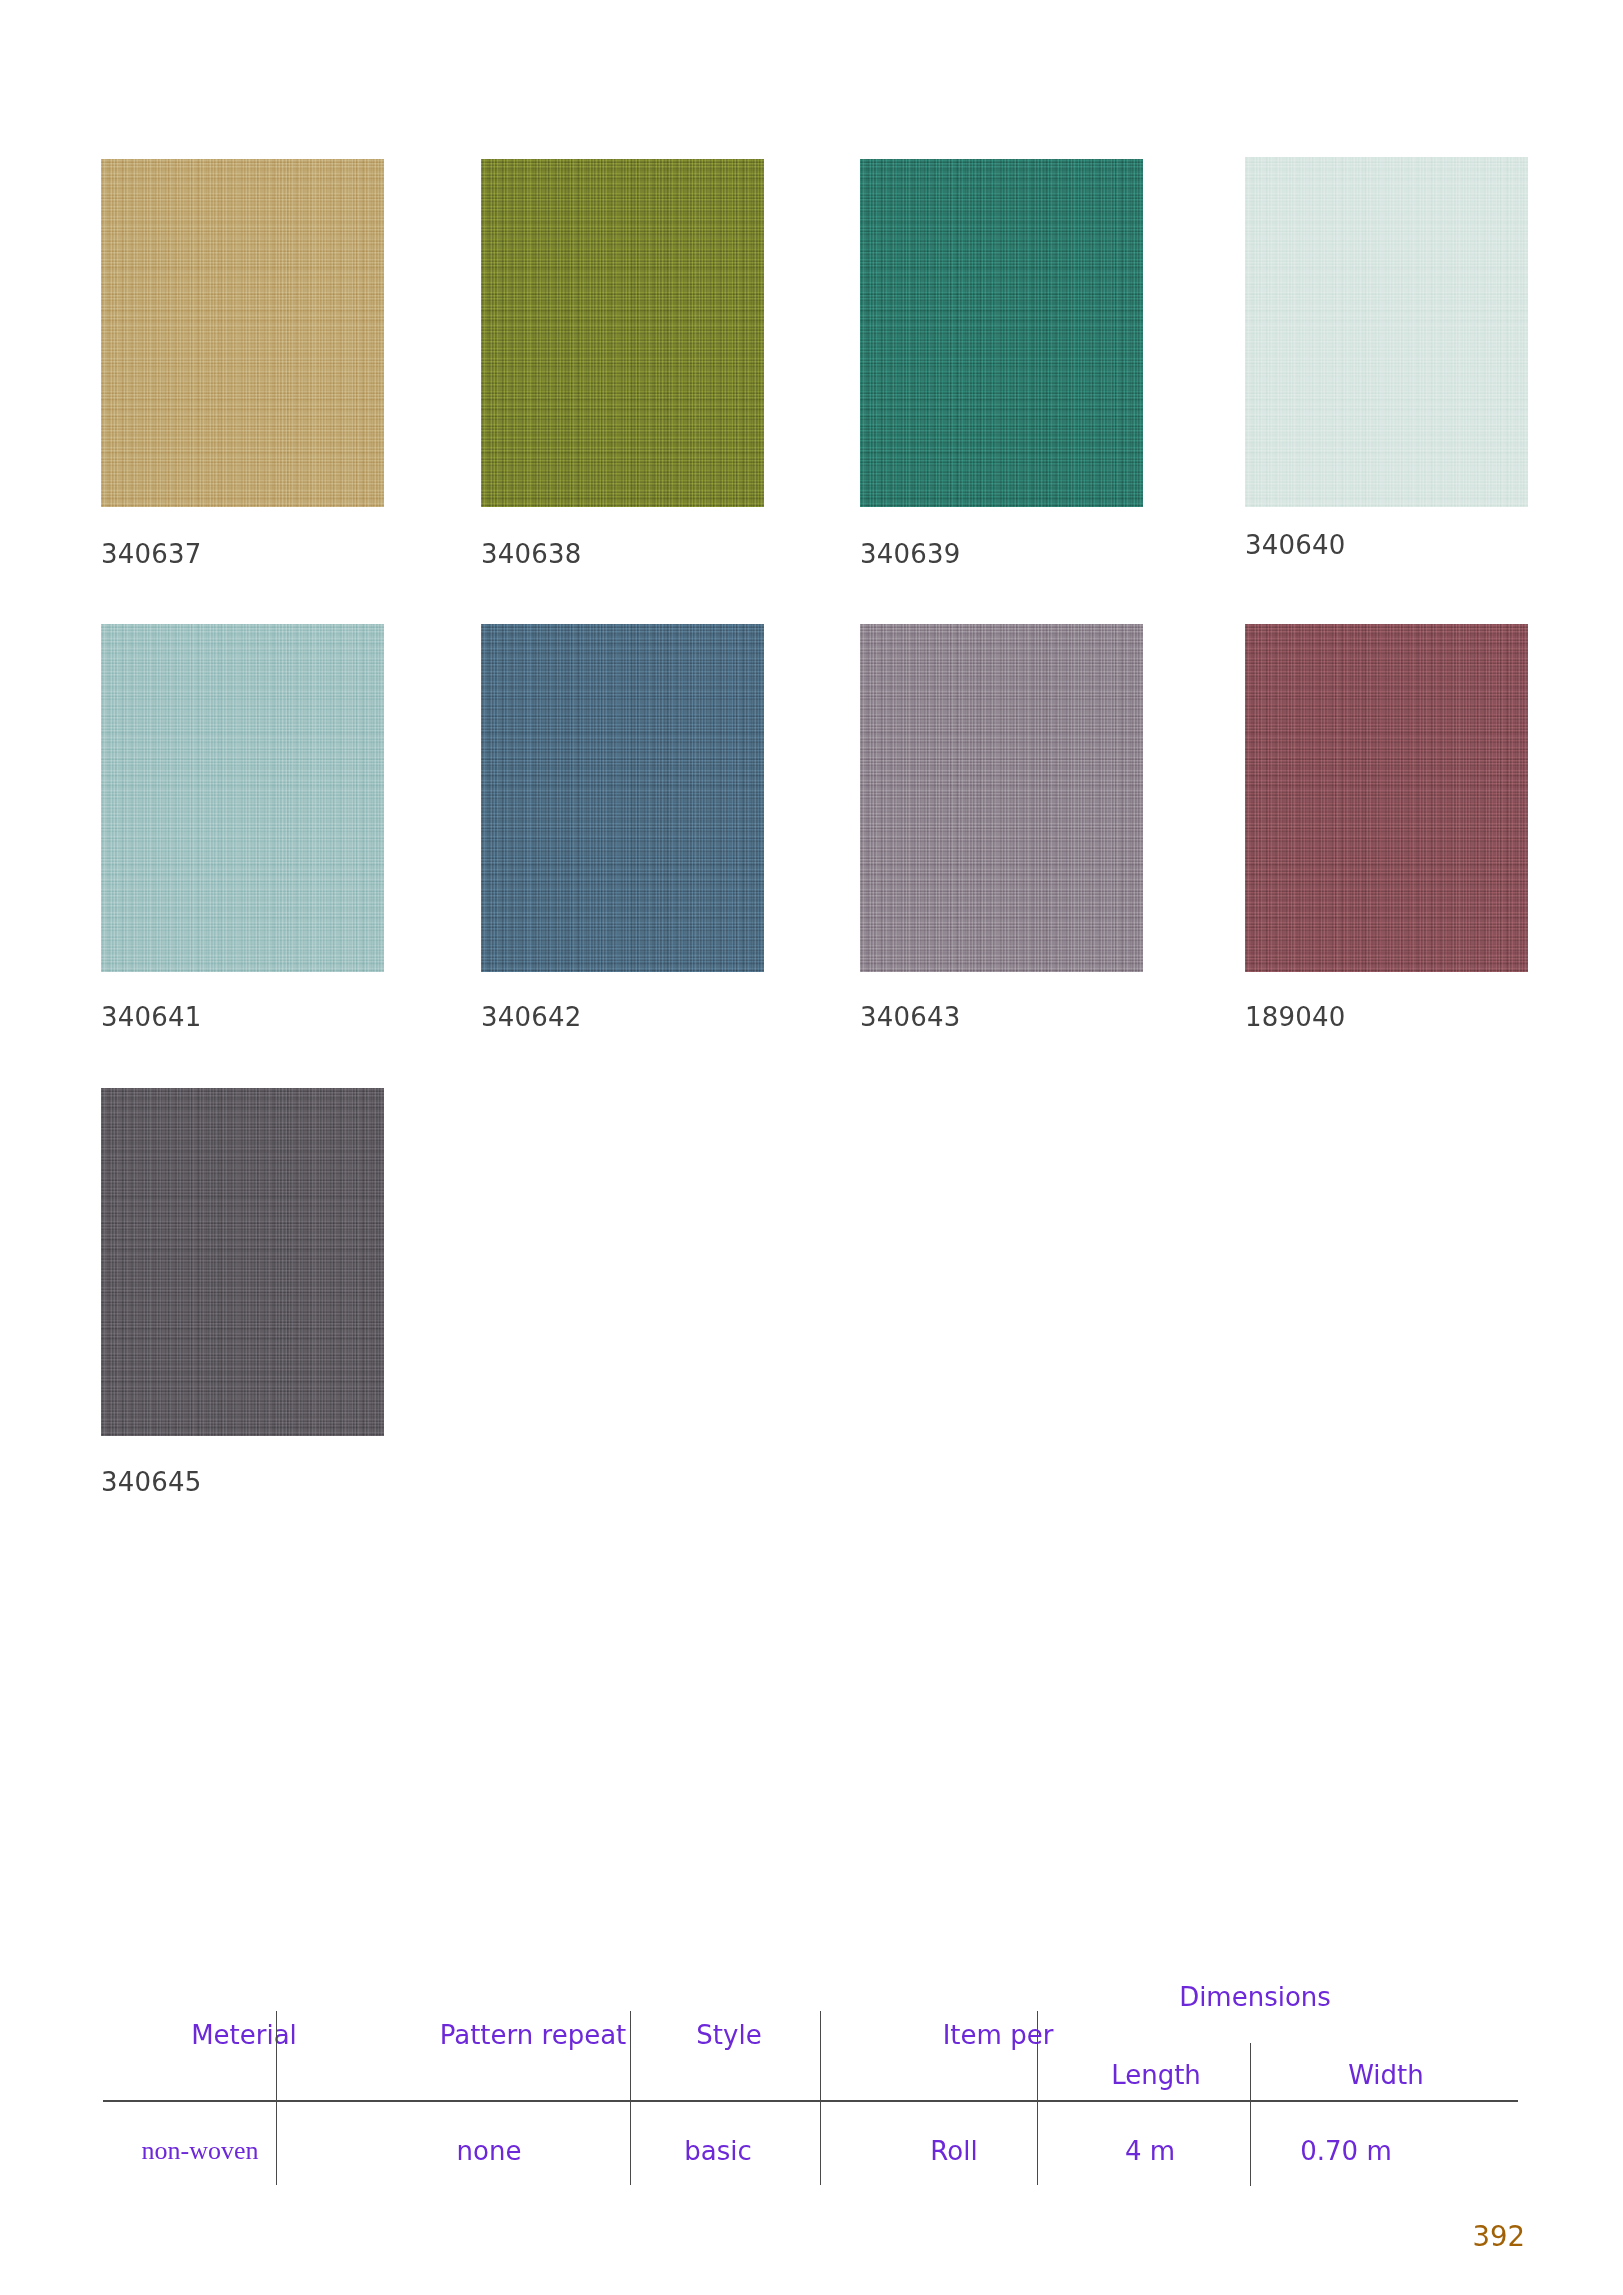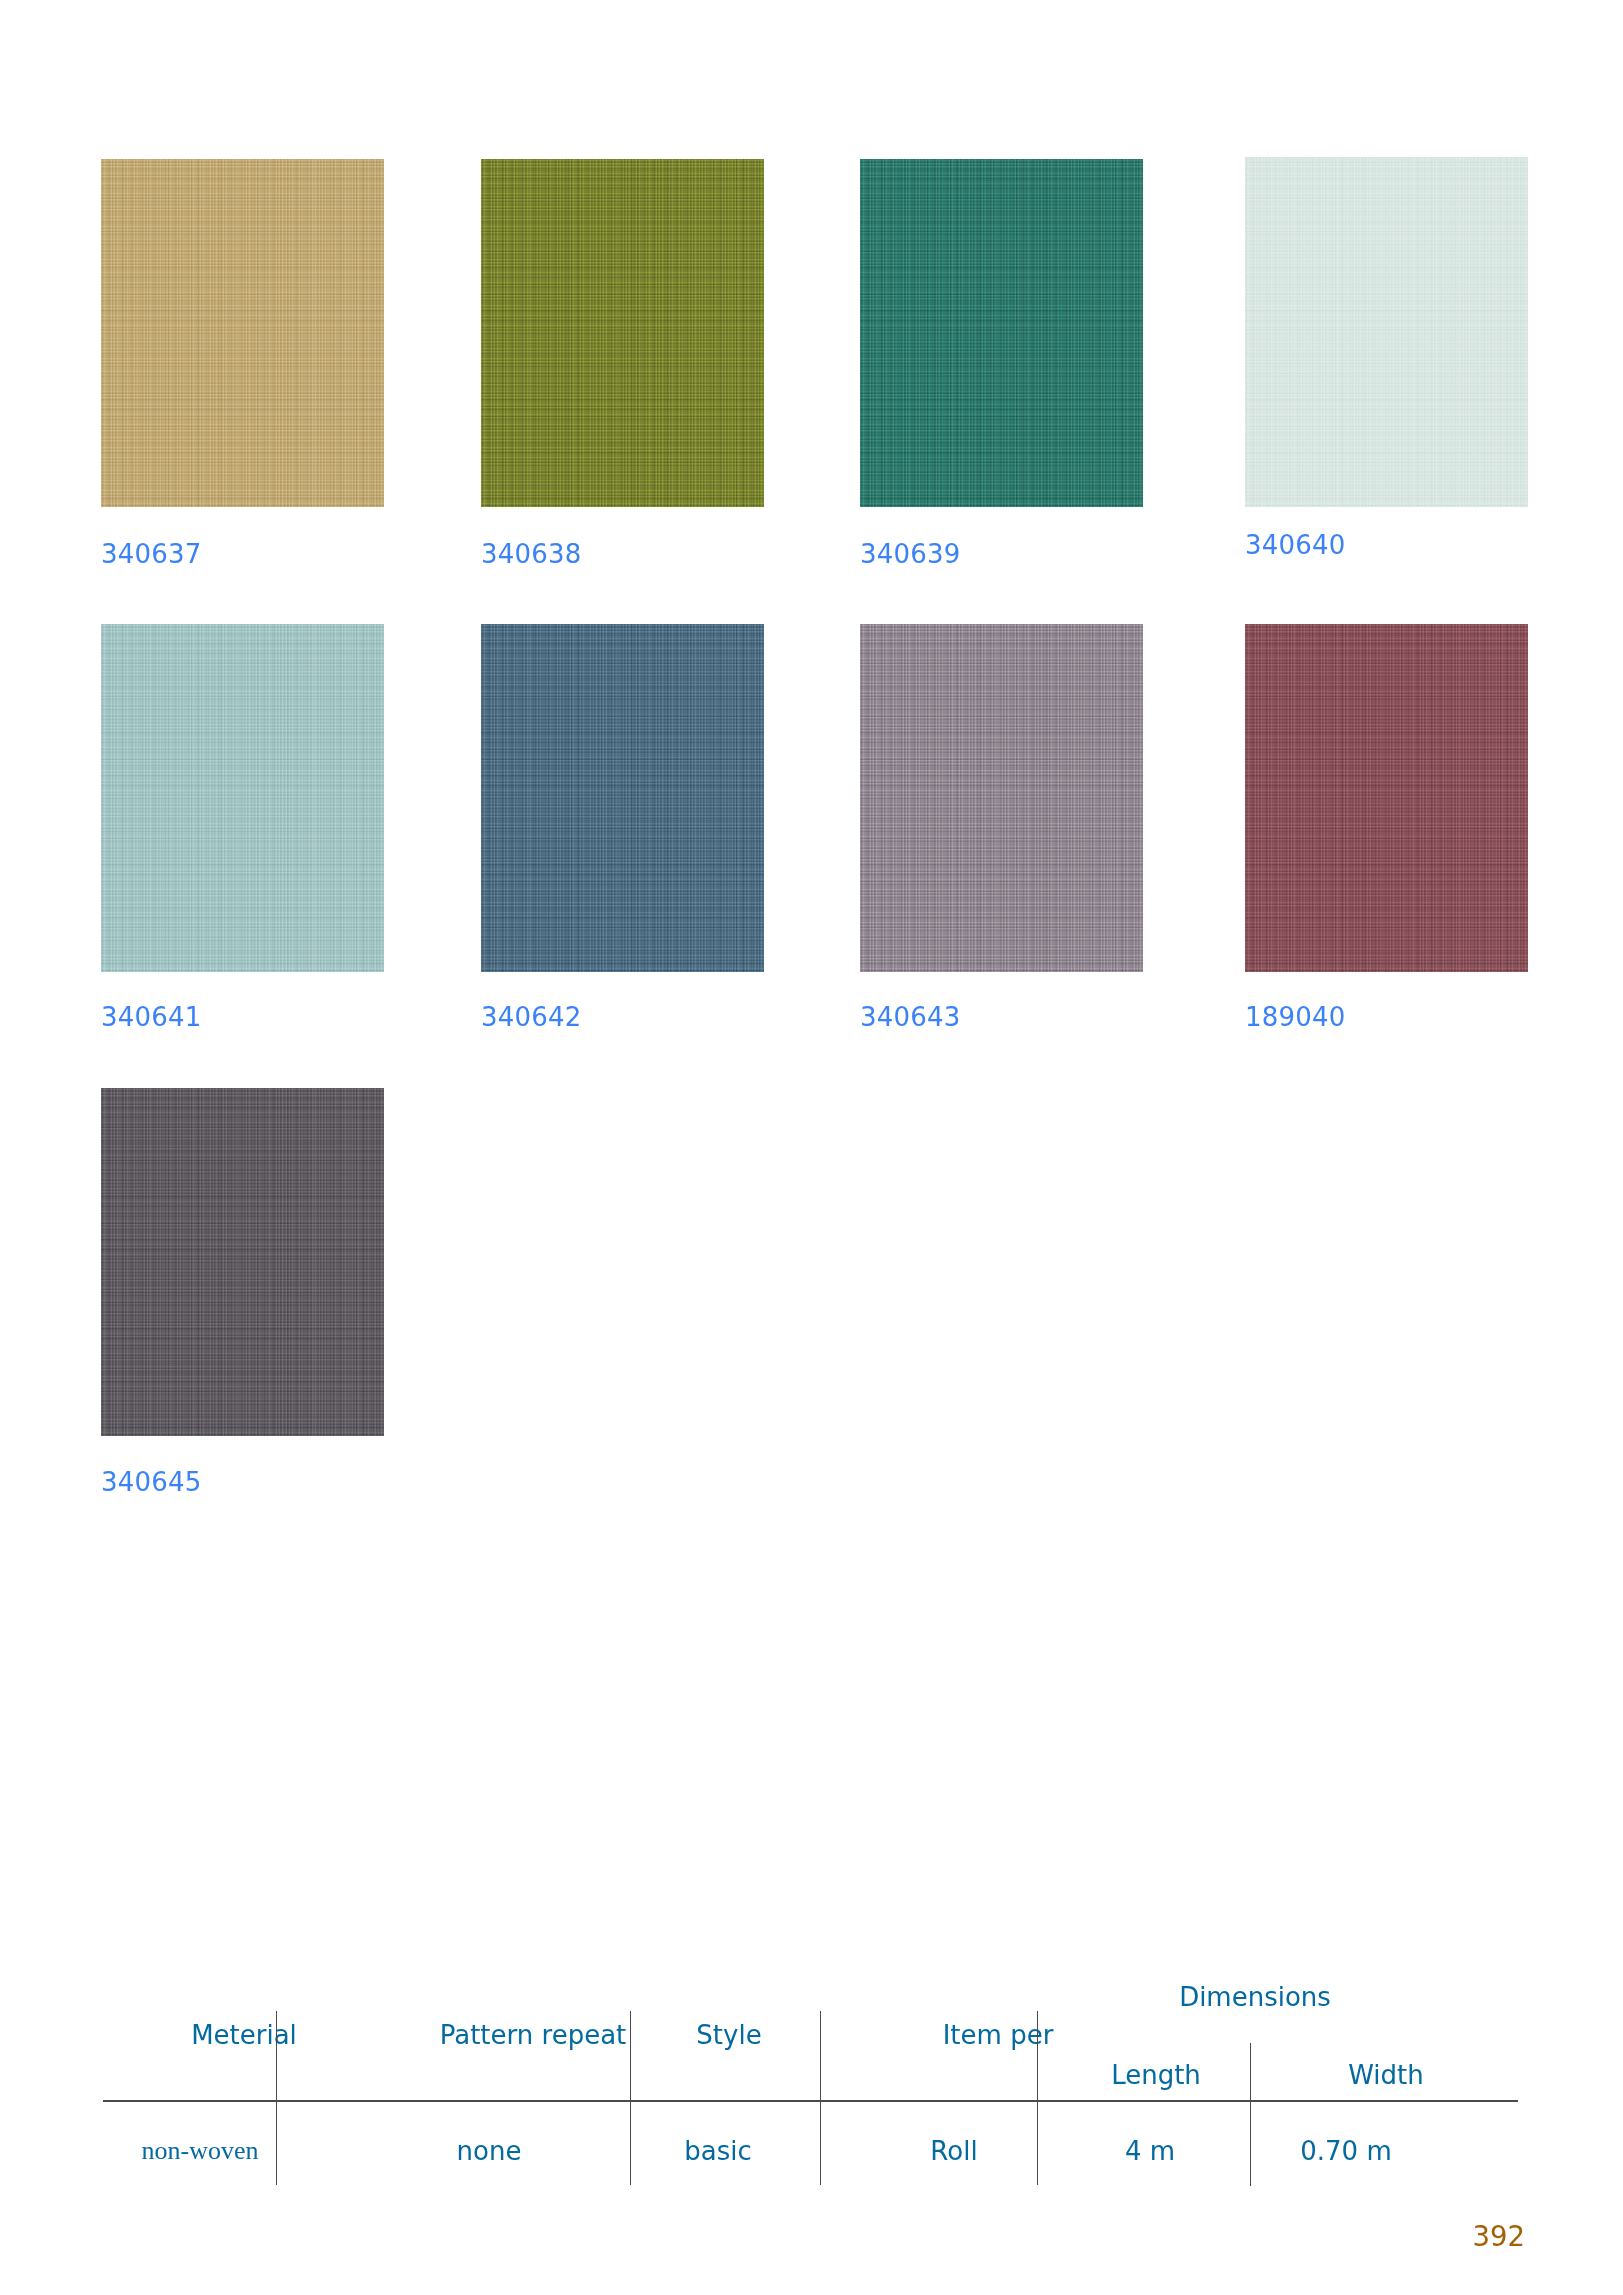--- a/index.html
+++ b/index.html
@@ -101,21 +101,21 @@
         rgba(255,255,255,0.035) 17.7px);
     mix-blend-mode: soft-light;
     opacity: 0.9;
     pointer-events: none;
   }
 
   .swatch-label {
     position: absolute;
     font-family: "DejaVu Sans", sans-serif;
     font-size: 26px;
-    color: #3b82f6;
+    color: #404040;
     letter-spacing: 0.2px;
     white-space: nowrap;
   }
 
   
   .spec-table {
     position: absolute;
     left: 103px;
     top: 2002px;
     width: 1415px;
@@ -134,21 +134,21 @@
   .spec-table .vrule {
     position: absolute;
     width: 1.3px;
     background: #4a4a4a;
   }
 
   .cell-text {
     position: absolute;
     font-family: "DejaVu Sans", sans-serif;
     font-size: 26px;
-    color: #0369a1;
+    color: #6d28d9;
     white-space: nowrap;
     text-align: center;
     transform: translateX(-50%);
   }
   .cell-text.head { top: 18.3px; margin-left: 44px; }
   .cell-text.sub  { top: 58px; }
   .cell-text.val  { top: 134px; }
   .cell-text.group{ top: -19.6px; }
 
   .page-number {

